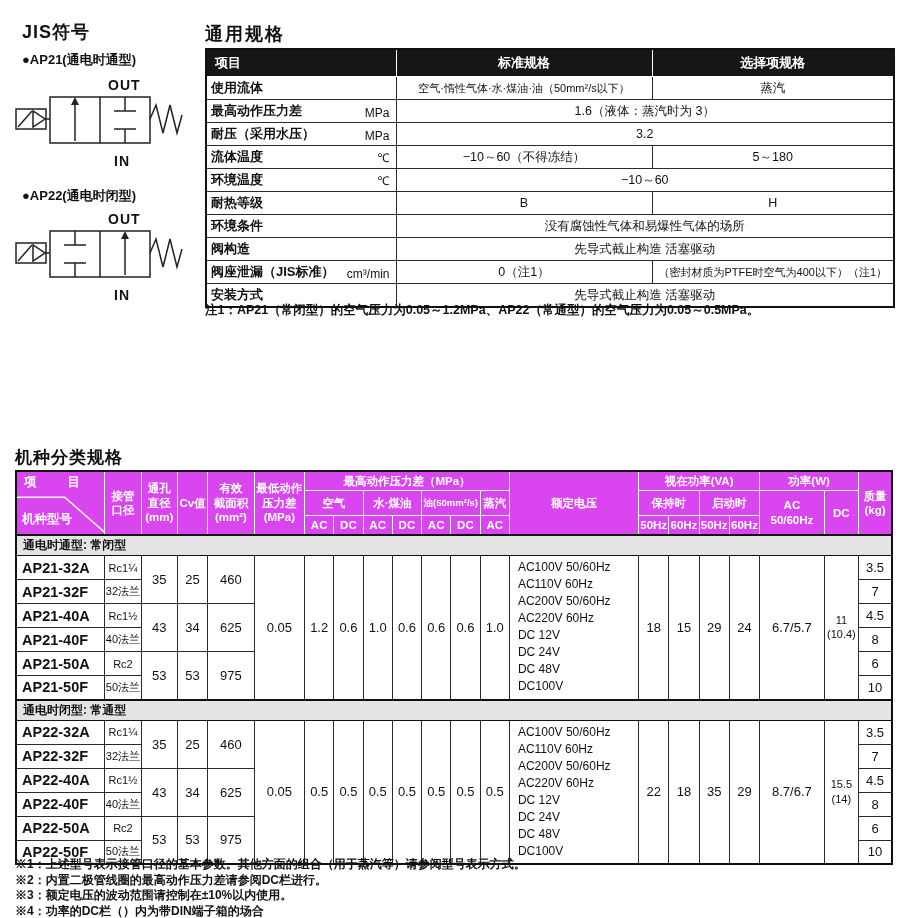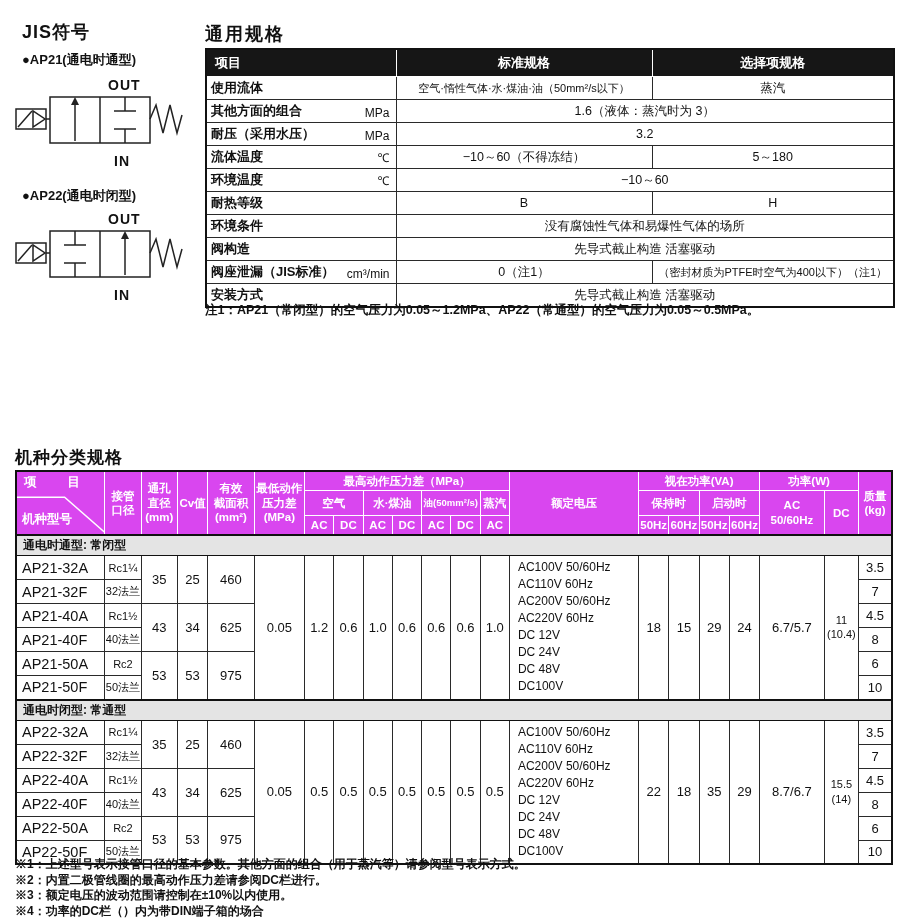--- a/index.html
+++ b/index.html
@@ -36,21 +36,21 @@
   .gnote { font-size:12.5px; font-weight:600; }
 
   
   .mtable { border-collapse:collapse; table-layout:fixed; width:878px;
             border:2px solid #111; }
   .mtable th { background:#d946ef; color:#fff; border:1px solid #fff;
                font-size:11.5px; font-weight:bold; padding:2px 0; line-height:1.25; }
   .mtable th.oil { font-size:9.5px; white-space:nowrap; }
   .mtable td { border:1px solid #2a2a2a; text-align:center; font-size:13px; padding:0; }
   .mtable td.model { text-align:left; padding-left:5px; font-size:14.5px;
-                     height:24px; font-weight:400; white-space:nowrap; }
+                     height:24px; font-weight:700; white-space:nowrap; }
   .mtable td.port { font-size:11px; white-space:nowrap; }
   .mtable td.volt { text-align:left; padding-left:8px; font-size:12px; line-height:17px; }
   .mtable td.dcp { font-size:11px; line-height:1.3; }
   .mtable tr.band td { background:#e4e4e4; text-align:left; font-weight:bold;
                        font-size:12px; padding:1px 0 1px 6px;
                        border-top:2px solid #111; border-bottom:1px solid #111; }
   th.diag { position:relative; padding:0; }
   .diag-item  { position:absolute; left:7px; top:3px;  font-size:12.5px; letter-spacing:2px; }
   .diag-model { position:absolute; left:5px; bottom:6px; font-size:12.5px; }
   .diag-svg { position:absolute; left:0; top:0; width:100%; height:100%; }
@@ -129,21 +129,21 @@
           <div class="item-in">
             <span class="iname">使用流体</span>
           </div>
         </td>
     <td class="sm">空气·惰性气体·水·煤油·油（50mm²/s以下）</td>
     <td class="ctr">蒸汽</td>
   </tr>
   <tr>
     <td>
           <div class="item-in">
-            <span class="iname">其他方面的组合</span>
+            <span class="iname">最高动作压力差</span>
             <span class="unit">MPa</span>
           </div>
         </td>
     <td class="ctr" colspan="2">1.6（液体：蒸汽时为 3）</td>
   </tr>
   <tr>
     <td>
           <div class="item-in">
             <span class="iname">耐压（采用水压）</span>
             <span class="unit">MPa</span>

